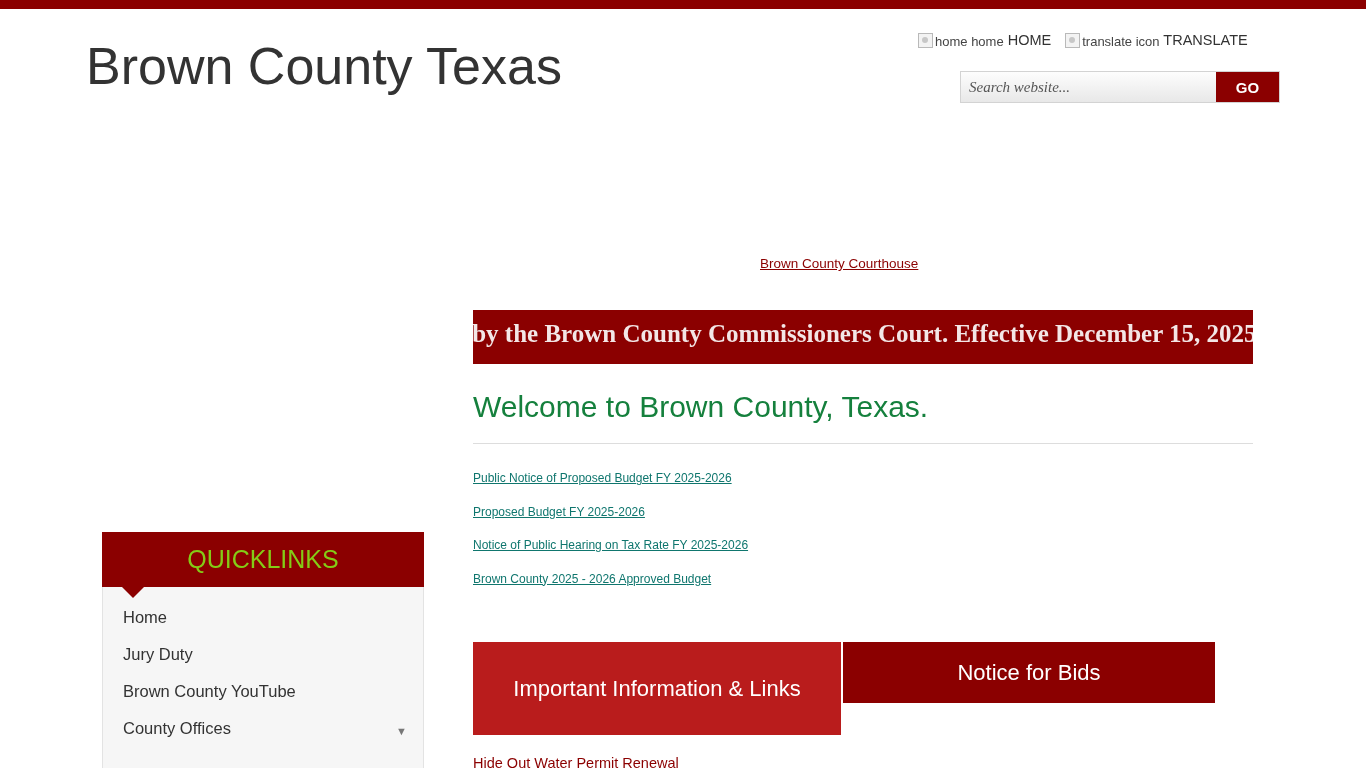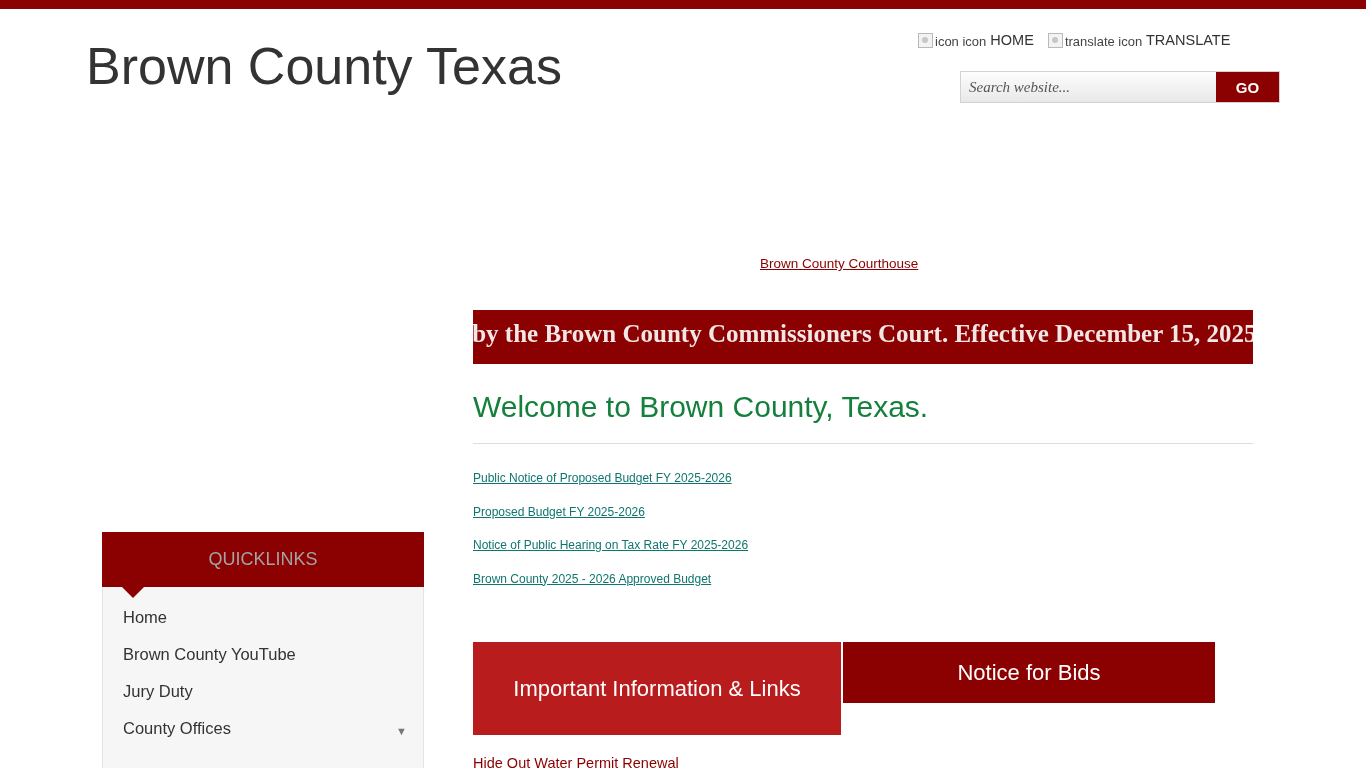--- a/index.html
+++ b/index.html
@@ -212,22 +212,22 @@
 
   .ql-box {
     position: absolute;
     top: 532px;
     left: 102px;
     width: 322px;
   }
   .ql-header {
     height: 55px;
     background: #8b0000;
-    color: #a3a3a3;
-    font-size: 18px;
+    color: #84cc16;
+    font-size: 25px;
     display: flex;
     align-items: center;
     justify-content: center;
     position: relative;
   }
   .ql-header::after {
     content: "";
     position: absolute;
     left: 20px;
     bottom: -11px;
@@ -262,21 +262,21 @@
   }
 </style>
 </head>
 <body>
 
 <div class="top-bar"></div>
 
 <div class="site-title">Brown County Texas</div>
 
 <div class="header-links">
-  <span class="broken-img"><span class="bi-box"></span><span>icon icon</span></span>
+  <span class="broken-img"><span class="bi-box"></span><span>home home</span></span>
   <span class="hdr-link">HOME</span>
   <span class="broken-img"><span class="bi-box"></span><span>translate icon</span></span>
   <span class="hdr-link">TRANSLATE</span>
 </div>
 
 <div class="search-wrap">
   <input class="search-input" type="text" placeholder="Search website..." style="">
   <button class="search-go">GO</button>
 </div>
 
@@ -299,17 +299,17 @@
 </div>
 
 <div class="btn-info">Important Information &amp; Links</div>
 <div class="btn-bids">Notice for Bids</div>
 <a class="hideout-link" href="#">Hide Out Water Permit Renewal</a>
 
 <div class="ql-box">
   <div class="ql-header">QUICKLINKS</div>
   <div class="ql-list">
     <div class="ql-item"><span>Home</span></div>
+    <div class="ql-item"><span>Jury Duty</span></div>
     <div class="ql-item"><span>Brown County YouTube</span></div>
-    <div class="ql-item"><span>Jury Duty</span></div>
     <div class="ql-item"><span>County Offices</span><span class="caret">▼</span></div>
   </div>
 </div>
 
 </body></html>

